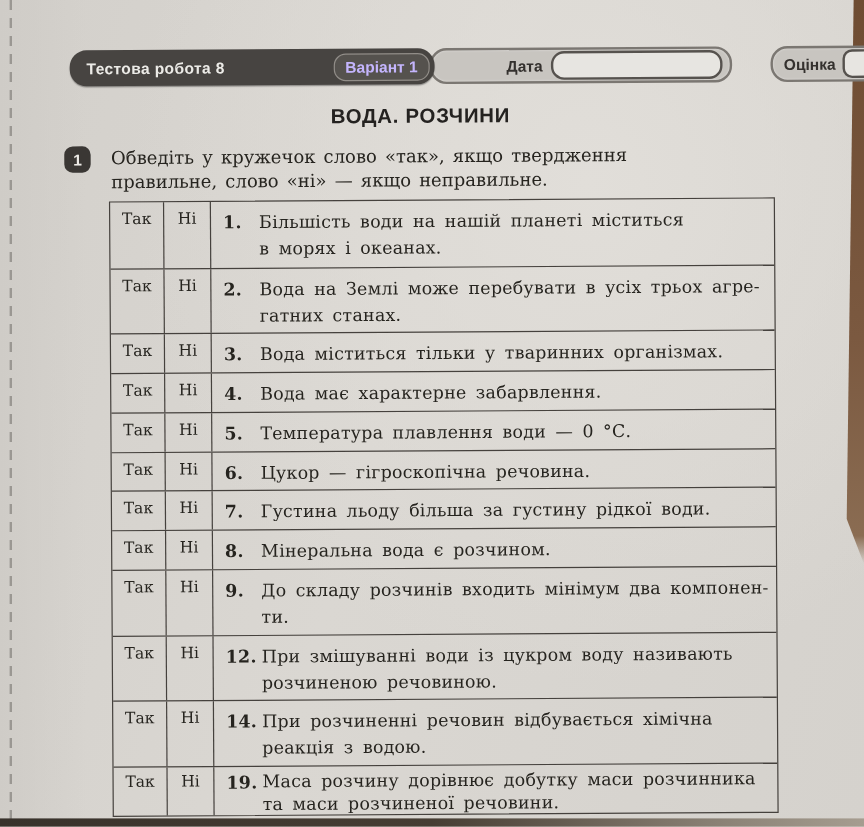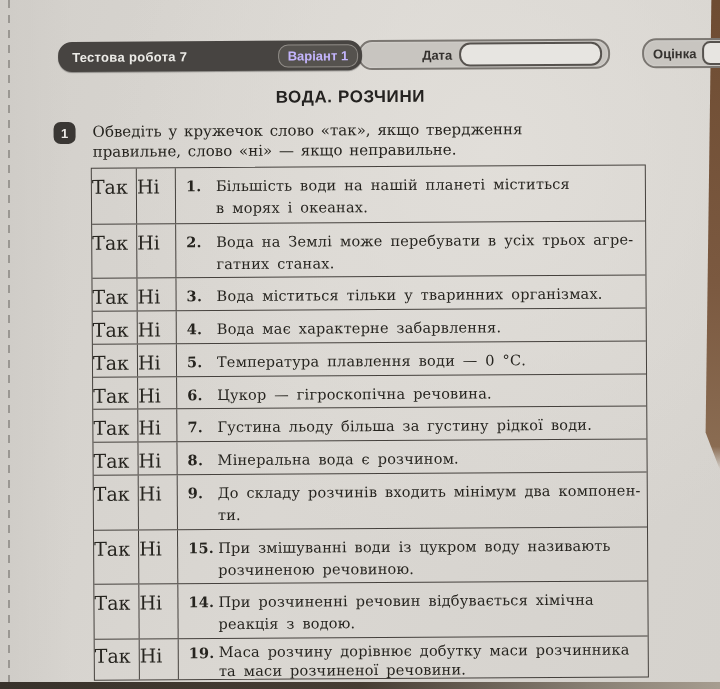--- a/index.html
+++ b/index.html
@@ -78,21 +78,21 @@
     border:1.5px solid #45413d;box-sizing:border-box;
     display:flex;flex-direction:column;
     font-family:"DejaVu Serif","Liberation Serif",serif;color:#26241f;
   }
   .t-row{display:flex;height:33px;box-sizing:border-box;border-top:1px solid #45413d;}
   .t-row:first-child{border-top:none;height:54px;}
   .t-row.two{height:55px;}
   .t-row:last-child{height:41px;}
   .c-yes,.c-no{
     box-sizing:border-box;border-right:1px solid #45413d;
-    text-align:left;font-size:19px;padding-top:7px;
+    text-align:center;font-size:13px;padding-top:7px;
   }
   .c-yes{width:45px;}
   .c-no{width:39px;}
   .c-st{
     flex:1;display:flex;align-items:flex-start;
     padding:7px 6px 0 10px;box-sizing:border-box;
     font-size:14.5px;line-height:22px;letter-spacing:.2px;word-spacing:3px;
   }
   .t-row:last-child .c-st{padding-top:4px;line-height:19px;}
   .t-row:last-child .c-yes,.t-row:last-child .c-no{padding-top:5px;}
@@ -112,21 +112,21 @@
   <div class="hdr">
     <div class="seg seg-gray seg-date">
       <span class="lbl">Дата</span>
       <span class="pill-input"></span>
     </div>
     <div class="seg seg-gray seg-grade">
       <span class="lbl">Оцінка</span>
       <span class="box-input"></span>
     </div>
     <div class="seg seg-dark">
-      <span class="test-label">Тестова робота 7</span>
+      <span class="test-label">Тестова робота 8</span>
       <span class="variant-box">Варіант 1</span>
     </div>
   </div>
 
   <div class="title">ВОДА. РОЗЧИНИ</div>
 
   <div class="badge">1</div>
   <div class="instr">
     <span>Обведіть у кружечок слово «так», якщо твердження</span><br>
     <span>правильне, слово «ні» — якщо неправильне.</span>
@@ -238,21 +238,21 @@
         <span>До складу розчинів входить мінімум два компонен-</span>
         <span>ти.</span>
       </span>
     </div>
   </div>
 
   <div class="t-row two">
     <div class="c-yes">Так</div>
     <div class="c-no">Ні</div>
     <div class="c-st">
-      <span class="num">15.</span>
+      <span class="num">12.</span>
       <span class="st-lines">
         <span>При змішуванні води із цукром воду називають</span>
         <span>розчиненою речовиною.</span>
       </span>
     </div>
   </div>
 
   <div class="t-row two">
     <div class="c-yes">Так</div>
     <div class="c-no">Ні</div>

